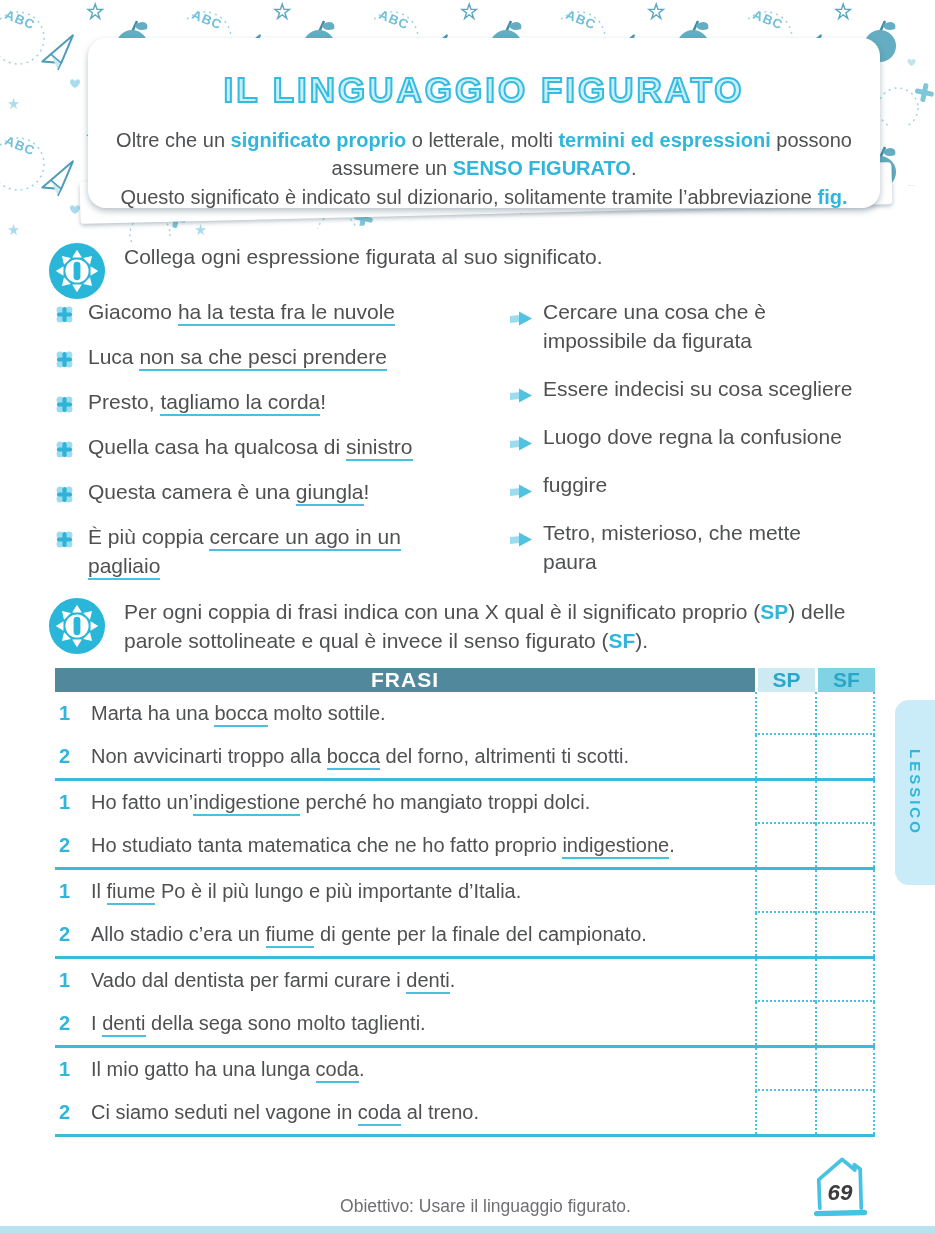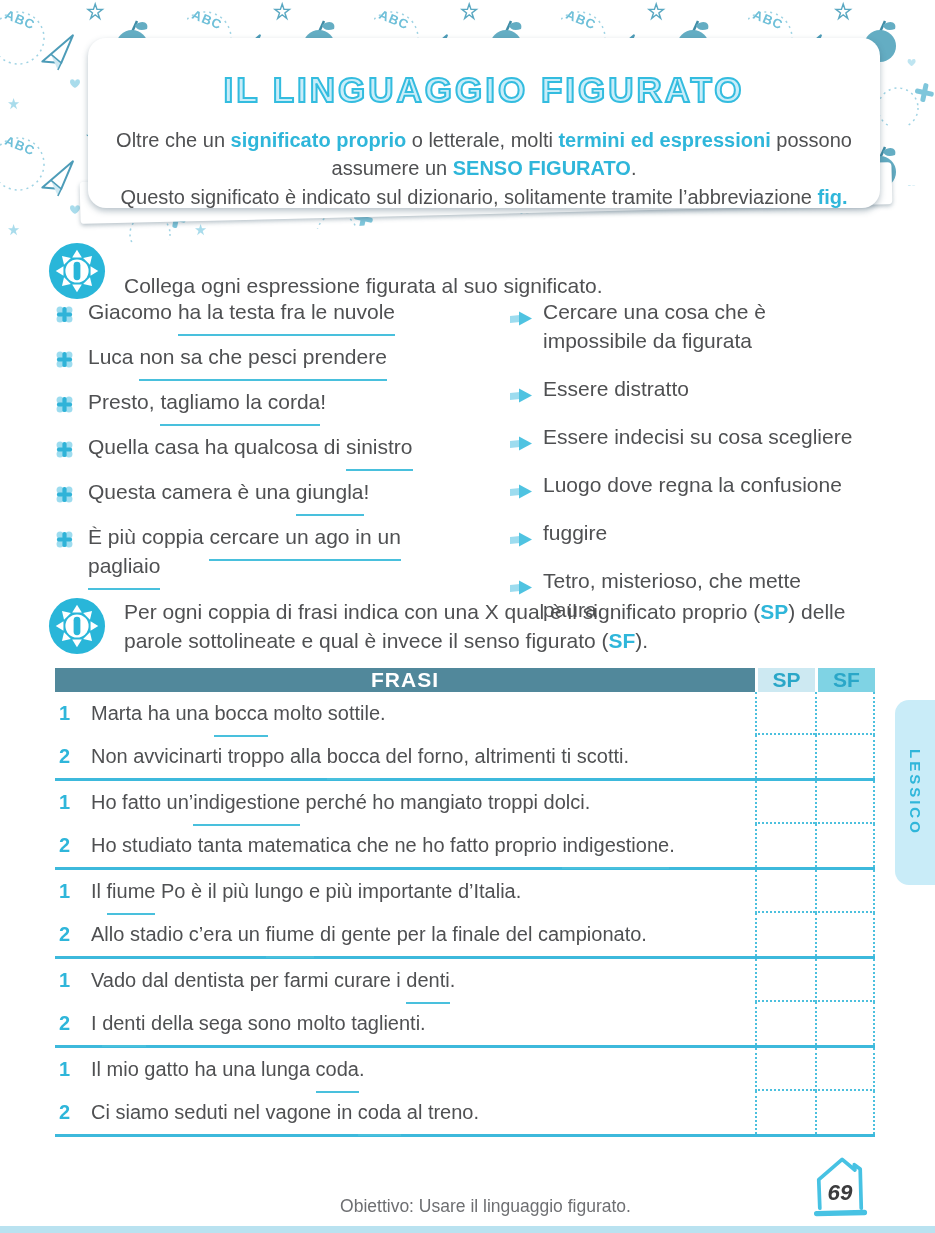--- a/index.html
+++ b/index.html
@@ -26,26 +26,26 @@
         clip-path:polygon(0 0,100% 0,100% 73%,0 100%);z-index:1;}
   .wedge{position:absolute;left:80px;top:172px;width:812px;height:42px;background:#fff;
          transform:rotate(-1.4deg);box-shadow:0 2px 4px rgba(50,80,100,.35);z-index:2;border-radius:4px;}
   .card{position:absolute;left:88px;top:38px;width:792px;height:170px;background:#fff;
         border-radius:18px;box-shadow:0 3px 6px rgba(50,80,100,.35);z-index:3;text-align:center;padding-top:16px;}
   .card h1{margin:16px;font-size:35px;font-weight:800;letter-spacing:3px;
            color:var(--title-fill);-webkit-text-stroke:2px var(--title-outline);}
   .intro{margin:14px 26px 0;font-size:20px;line-height:1.42;color:var(--body-text);}
 
   .b{font-weight:700;color:var(--accent);}
-  .u{border-bottom:2px solid var(--underline);padding-bottom:11px;}
+  .u{border-bottom:2px solid var(--underline);padding-bottom:1px;}
 
   
   .ex-head{position:absolute;left:48px;display:flex;gap:18px;align-items:flex-start;z-index:4;}
   .ex-head p{margin:0;font-size:21px;line-height:1.4;color:var(--body-text);}
-  .ex1-head{top:242px;width:850px;align-items:flex-end;}
+  .ex1-head{top:242px;width:850px;align-items:flex-start;}
   .ex2-head{top:597px;width:852px;}
   .ex-icon{flex:0 0 58px;width:58px;height:58px;}
 
   
   .match{position:absolute;left:55px;top:298px;width:840px;display:flex;z-index:4;}
   .match ul{list-style:none;margin:0;padding:0;}
   .match li{position:relative;padding-left:33px;font-size:21px;line-height:1.38;color:var(--body-text);}
   .match-left{width:455px;}
   .match-left li{margin-bottom:16px;max-width:390px;}
   .match-right{width:350px;margin-left:30px;}
@@ -233,29 +233,20 @@
     <li>
       <span class="bullet bullet-arrow">
         <svg viewBox="0 0 22 15" width="22" height="15">
           <polygon points="0,5 10,4 10,11 0,12" fill="#9ddcef"></polygon>
           <polygon points="9,0.5 22,7.5 9,14.5" fill="#4fc3e1"></polygon>
         </svg>
       </span>
       <span class="txt">Cercare una cosa che è impossibile da figurata</span>
     </li>
 
-    <li>
-      <span class="bullet bullet-arrow">
-        <svg viewBox="0 0 22 15" width="22" height="15">
-          <polygon points="0,5 10,4 10,11 0,12" fill="#9ddcef"></polygon>
-          <polygon points="9,0.5 22,7.5 9,14.5" fill="#4fc3e1"></polygon>
-        </svg>
-      </span>
-      <span class="txt">Essere distratto</span>
-    </li>
 
     <li>
       <span class="bullet bullet-arrow">
         <svg viewBox="0 0 22 15" width="22" height="15">
           <polygon points="0,5 10,4 10,11 0,12" fill="#9ddcef"></polygon>
           <polygon points="9,0.5 22,7.5 9,14.5" fill="#4fc3e1"></polygon>
         </svg>
       </span>
       <span class="txt">Essere indecisi su cosa scegliere</span>
     </li>

